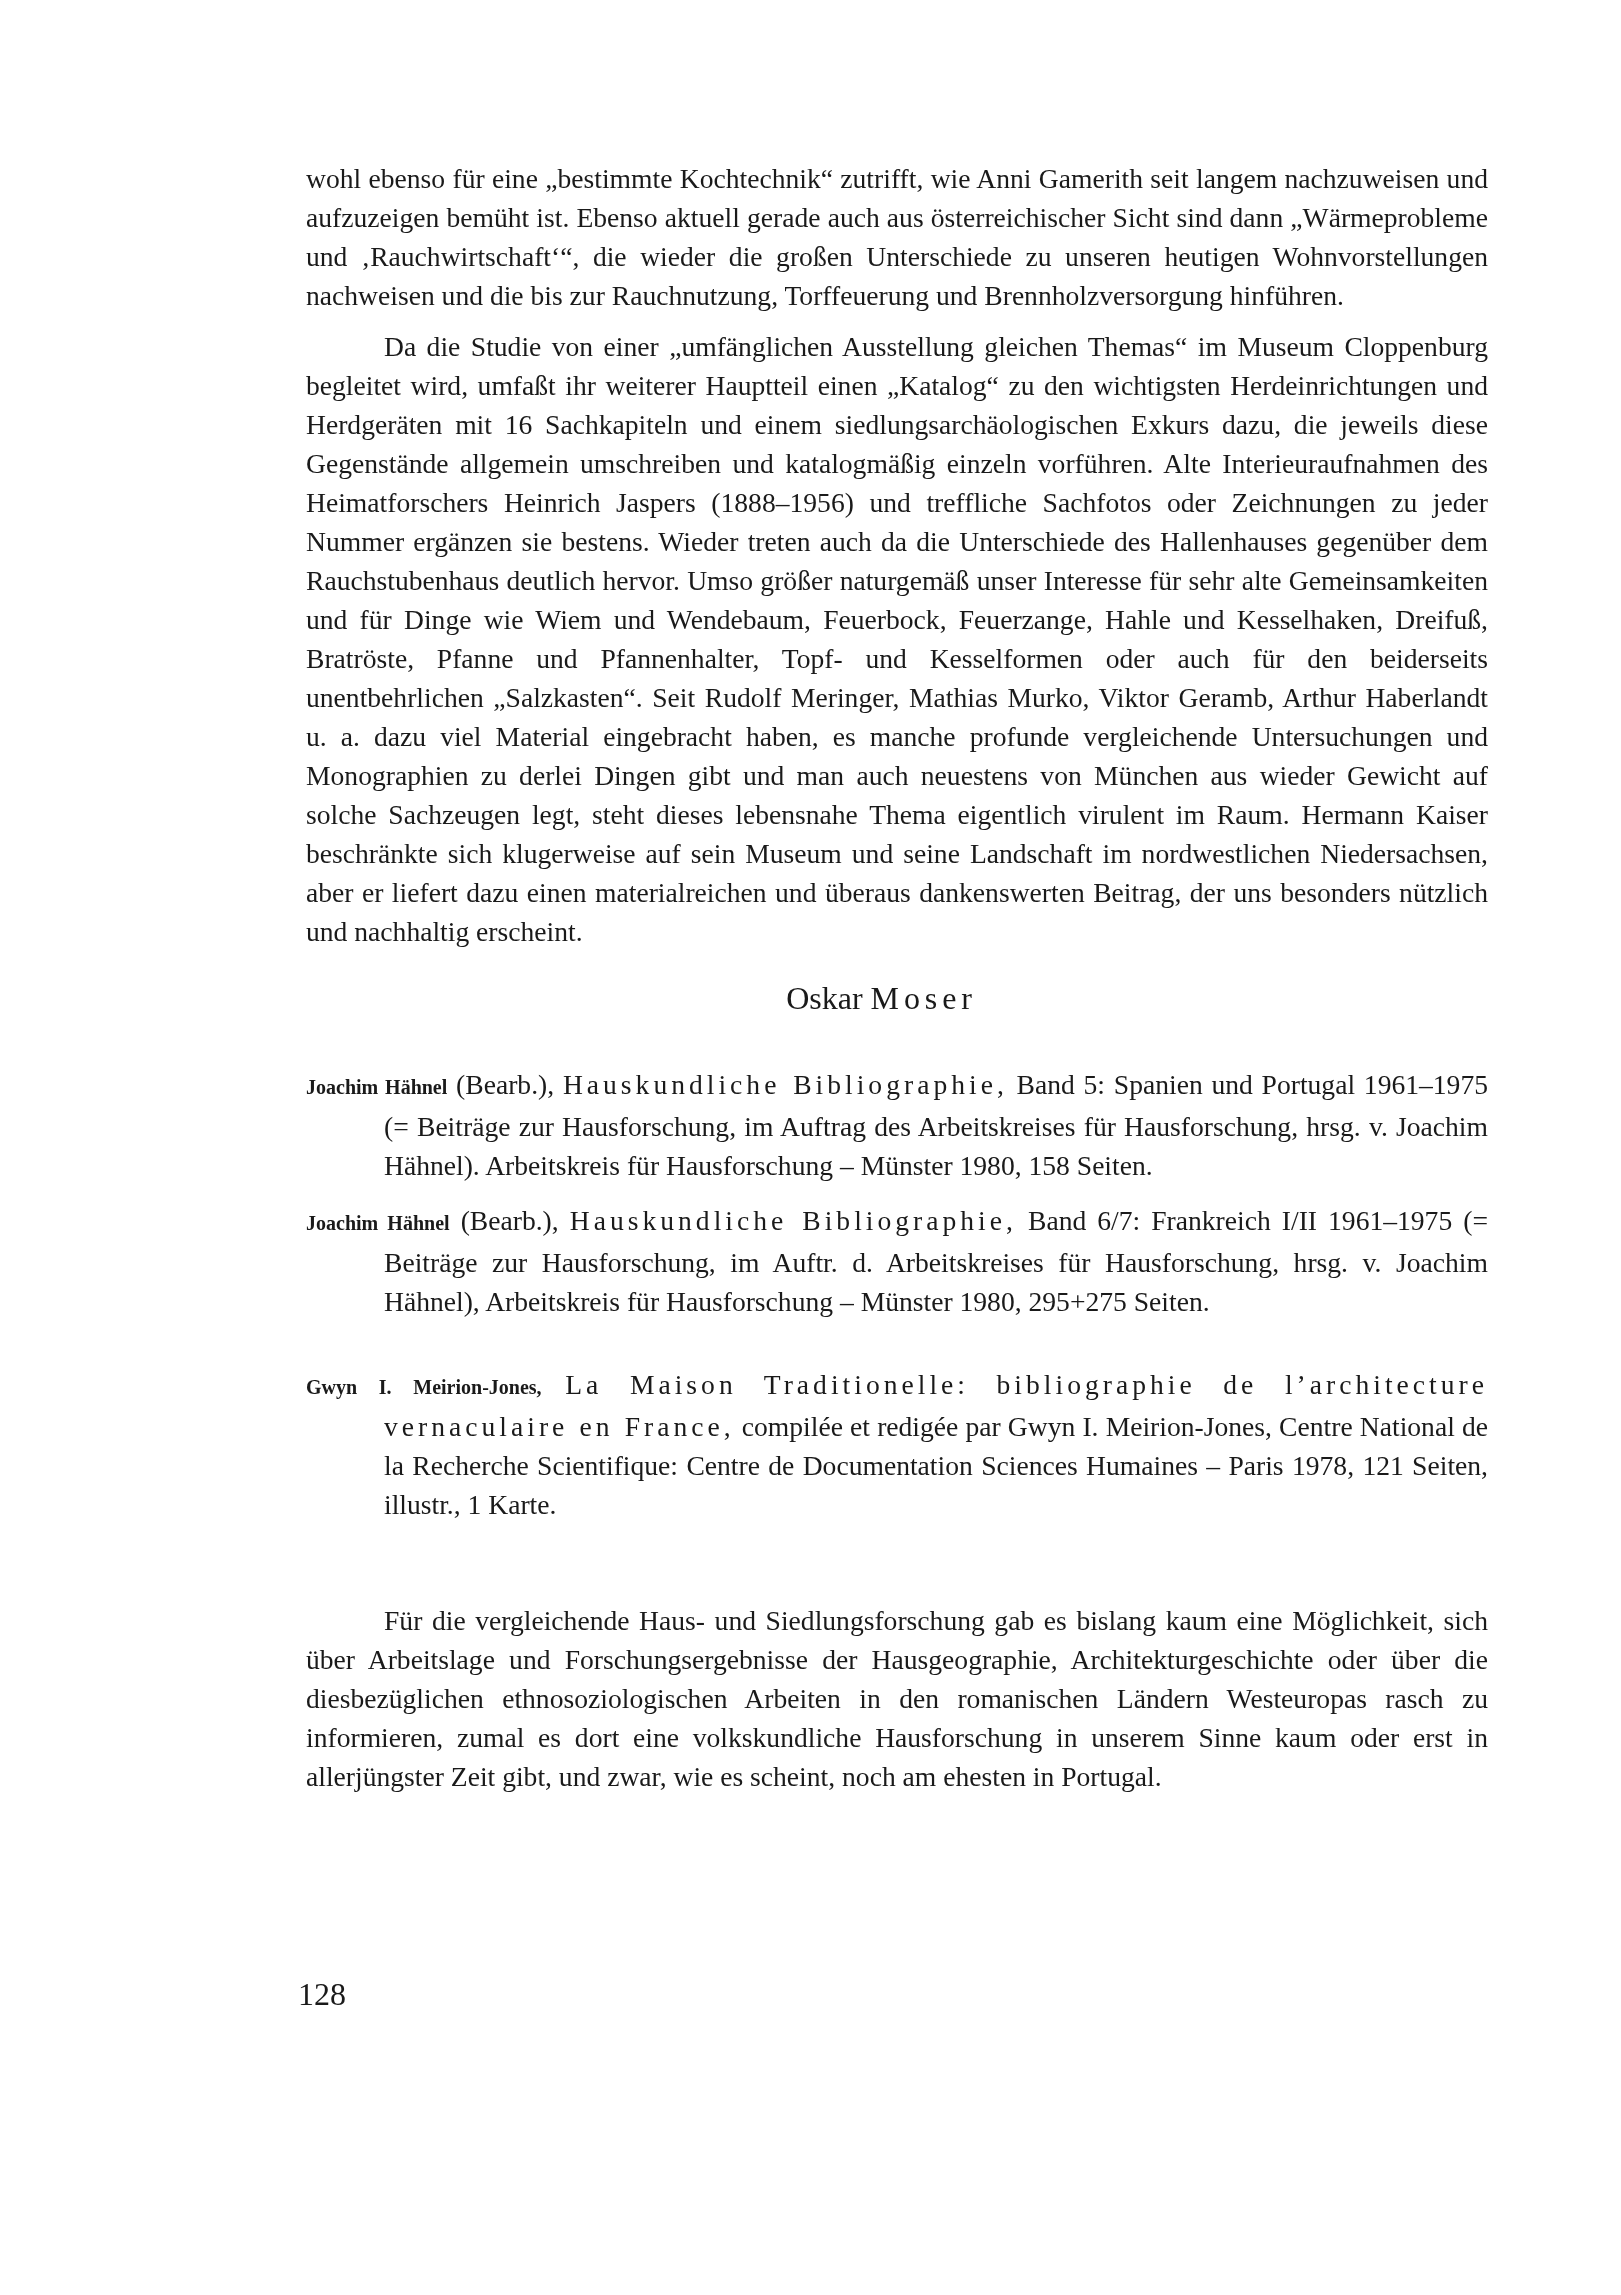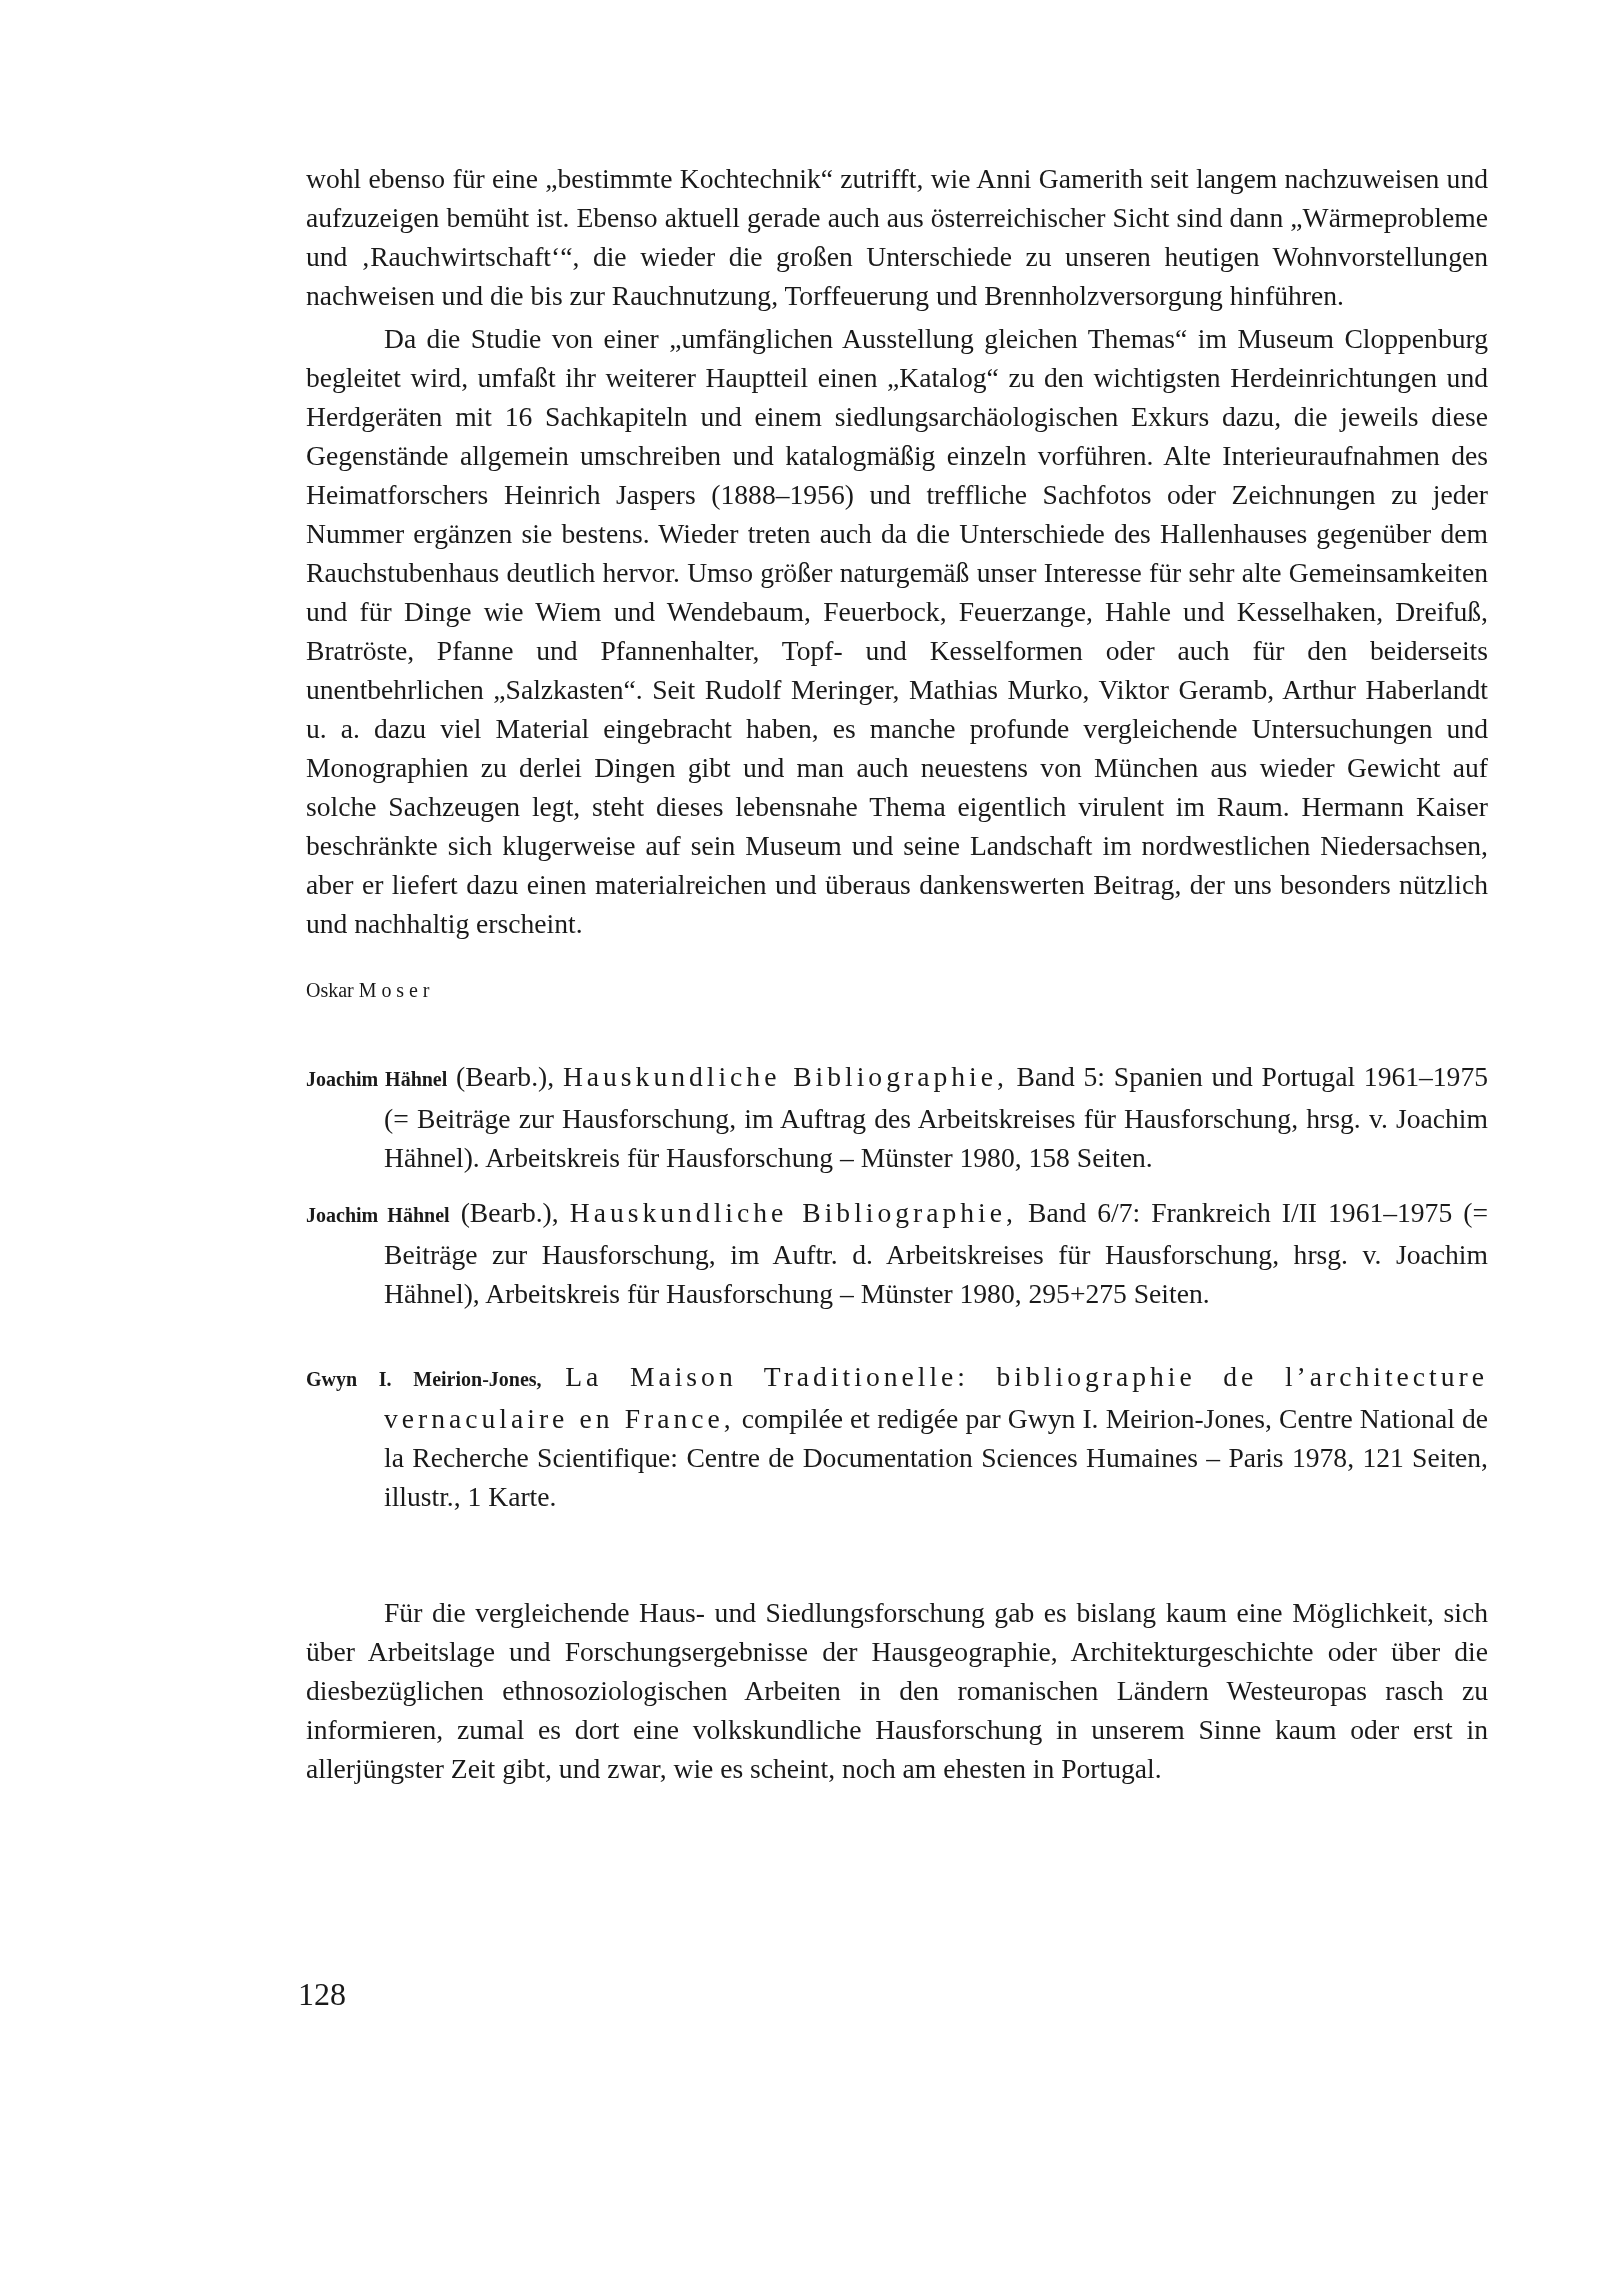--- a/index.html
+++ b/index.html
@@ -25,25 +25,25 @@
       font-size: 27.6px;
       line-height: 39px;
       text-align: justify;
       margin: 0;
       hyphens: manual;
     }
     .indent {
       text-indent: 78px;
     }
     .p1 { margin-bottom: 0; }
-    .p2 { margin-top: 4px; }
+    .p2 { margin-top: 12px; }
     .signature {
-      font-size: 20px;
+      font-size: 32px;
       line-height: 39px;
-      text-align: left;
+      text-align: center;
       margin: 27.6px 31px 0 0;
     }
     .sig-last {
       letter-spacing: 4.9px;
     }
     .bib-entry {
       font-size: 27.6px;
       line-height: 39px;
       text-align: justify;
       padding-left: 78px;

